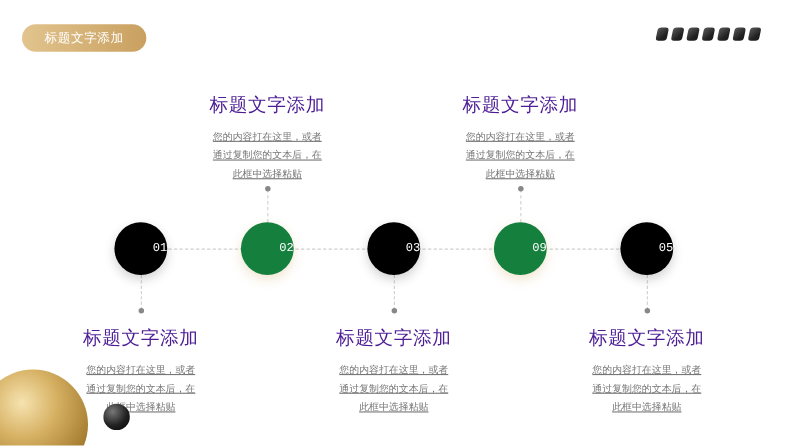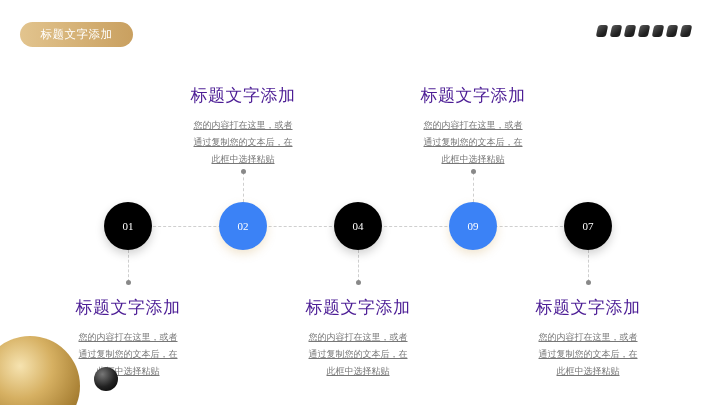--- a/index.html
+++ b/index.html
@@ -19,26 +19,26 @@
     transform:skewX(-12deg);
   }
   .hline {
     position:absolute; left:128px; top:226px; width:460px; height:0;
     border-top:1px dashed #cfcfcf;
   }
   .vline { position:absolute; width:0; border-left:1px dashed #cfcfcf; }
   .dot { position:absolute; width:5px; height:5px; border-radius:50%; background:#888; }
   .node {
     position:absolute; width:48px; height:48px; border-radius:50%;
-    color:#fff; font-size:11px; line-height:48px; text-align:center;
+    color:#fff; font-size:11px; line-height:48px; text-align:right;
     box-shadow:0 4px 10px rgba(0,0,0,0.18);
-    font-family:Liberation Serif, serif;
+    font-family:Liberation Mono, monospace;
   }
   .node.black { background:#000; }
-  .node.gold { background:#3b82f6; box-shadow:0 4px 10px rgba(201,154,72,0.25); }
+  .node.gold { background:#15803d; box-shadow:0 4px 10px rgba(201,154,72,0.25); }
   .card { position:absolute; width:140px; text-align:center; }
   .card h3 { font-size:17px; font-weight:normal; color:#4c1d95; letter-spacing:0.5px; margin-bottom:10px; }
   .card p { font-size:9px; color:#777; line-height:17px;text-decoration:underline; }
   .sphere-gold {
     position:absolute; left:-20px; top:336px; width:100px; height:100px; border-radius:50%;
     background:radial-gradient(circle at 40% 30%,#f6e3b0 0%,#d6b062 35%,#a88034 70%,#7a5a1e 100%);
   }
   .sphere-black {
     position:absolute; left:94px; top:367px; width:24px; height:24px; border-radius:50%;
     background:radial-gradient(circle at 35% 30%,#777 0%,#222 55%,#000 100%);
@@ -67,23 +67,23 @@
 <div class="dot" style="left:241px;top:169px;"></div>
 <div class="vline" style="left:358px;top:250px;height:32px;"></div>
 <div class="dot" style="left:356px;top:280px;"></div>
 <div class="vline" style="left:473px;top:172px;height:30px;"></div>
 <div class="dot" style="left:471px;top:169px;"></div>
 <div class="vline" style="left:588px;top:250px;height:32px;"></div>
 <div class="dot" style="left:586px;top:280px;"></div>
 
 <div class="node black" style="left:104px;top:202px;">01</div>
 <div class="node gold" style="left:219px;top:202px;">02</div>
-<div class="node black" style="left:334px;top:202px;">04</div>
+<div class="node black" style="left:334px;top:202px;">03</div>
 <div class="node gold" style="left:449px;top:202px;">09</div>
-<div class="node black" style="left:564px;top:202px;">07</div>
+<div class="node black" style="left:564px;top:202px;">05</div>
 
 <div class="card" style="left:58px;top:296px;">
   <h3>标题文字添加</h3>
   <p><span>您的内容打在这里，或者</span><br><span>通过复制您的文本后，在</span><br><span>此框中选择粘贴</span></p>
 </div>
 <div class="card" style="left:173px;top:84px;">
   <h3>标题文字添加</h3>
   <p><span>您的内容打在这里，或者</span><br><span>通过复制您的文本后，在</span><br><span>此框中选择粘贴</span></p>
 </div>
 <div class="card" style="left:288px;top:296px;">

